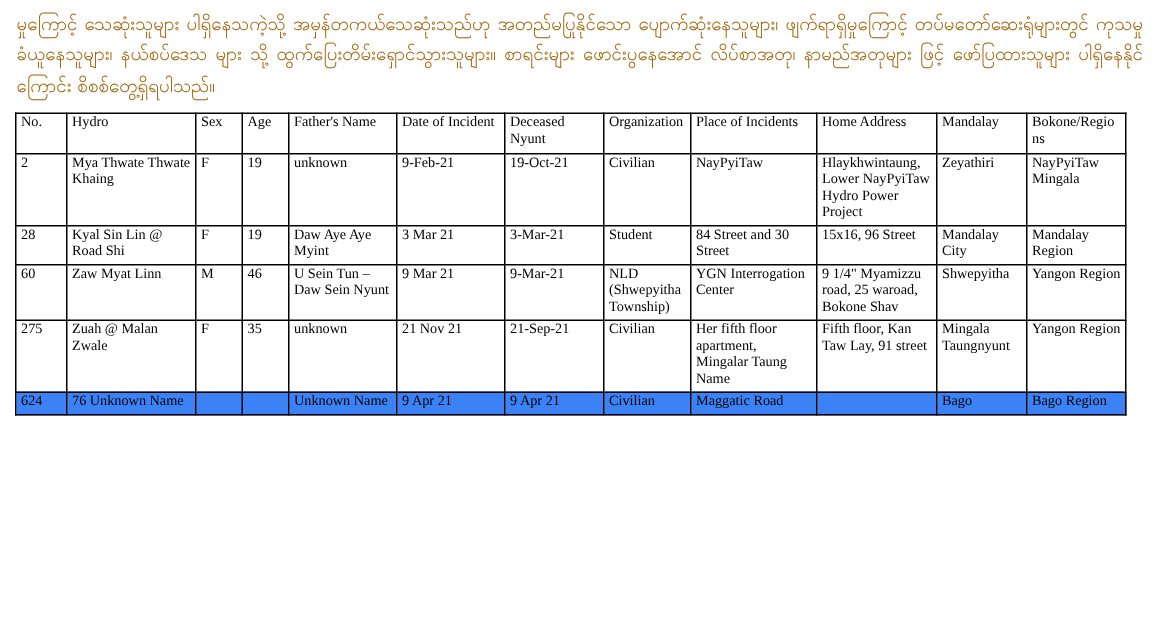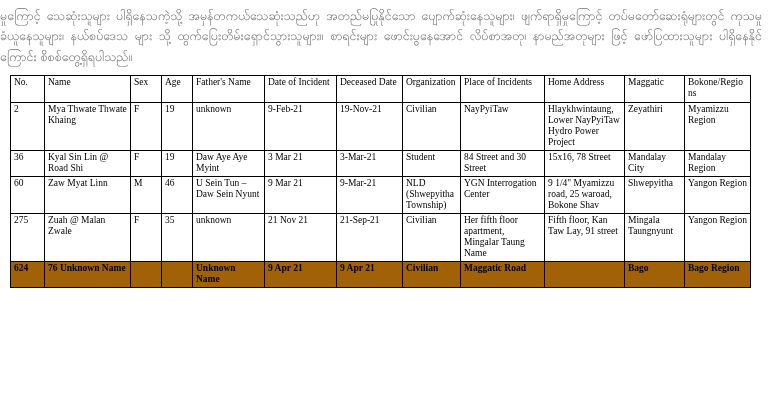--- a/index.html
+++ b/index.html
@@ -14,27 +14,27 @@
     color: #000000;
     overflow: hidden;
   }
   .page {
     position: relative;
     width: 770px;
     height: 412px;
     box-sizing: border-box;
   }
   .intro {
-    padding: 6px 8px 4px 0;
+    padding: 6px 8px 4px 11px;
     font-family: "DejaVu Sans", sans-serif;
     font-size: 12.5px;
     line-height: 1.62;
     text-align: justify;
     text-justify: inter-word;
-    color: #737373;
+    color: #a16207;
   }
   .intro p {
     margin: 0 0 2px 0;
   }
   .table-wrap {
     padding: 2px 8px 0 10px;
   }
   table.records {
     border-collapse: collapse;
     width: 662px;
@@ -52,22 +52,22 @@
     font-weight: normal;
     word-wrap: break-word;
     overflow-wrap: break-word;
   }
   table.records thead th {
     font-weight: normal;
     font-size: 9.5px;
     padding-bottom: 3px;
   }
   tr.highlight td {
-    background: #a16207;
-    font-weight: bold;
+    background: #3b82f6;
+    font-weight: normal;
   }
   
   col.c-no      { width: 34px; }
   col.c-name    { width: 86px; }
   col.c-sex     { width: 31px; }
   col.c-age     { width: 31px; }
   col.c-father  { width: 72px; }
   col.c-doi     { width: 72px; }
   col.c-dod     { width: 66px; }
   col.c-org     { width: 58px; }
@@ -97,59 +97,59 @@
           <col class="c-dod">
           <col class="c-org">
         <col class="c-place">
           <col class="c-home">
           <col class="c-town">
           <col class="c-state">
       </colgroup>
       <thead>
         <tr>
           <th>No.</th>
-          <th>Name</th>
+          <th>Hydro</th>
           <th>Sex</th>
           <th>Age</th>
           <th>Father's Name</th>
           <th>Date of Incident</th>
-          <th>Deceased Date</th>
+          <th>Deceased Nyunt</th>
           <th>Organization</th>
           <th>Place of Incidents</th>
           <th>Home Address</th>
-          <th>Maggatic</th>
+          <th>Mandalay</th>
           <th>Bokone/Regions</th>
         </tr>
       </thead>
       <tbody>
         <tr>
           <td>2</td>
           <td>Mya Thwate Thwate Khaing</td>
           <td>F</td>
           <td>19</td>
           <td>unknown</td>
           <td>9-Feb-21</td>
-          <td>19-Nov-21</td>
+          <td>19-Oct-21</td>
           <td>Civilian</td>
           <td>NayPyiTaw</td>
           <td>Hlaykhwintaung, Lower NayPyiTaw Hydro Power Project</td>
           <td>Zeyathiri</td>
-          <td>Myamizzu Region</td>
+          <td>NayPyiTaw Mingala</td>
         </tr>
         <tr>
-          <td>36</td>
+          <td>28</td>
           <td>Kyal Sin Lin @ Road Shi</td>
           <td>F</td>
           <td>19</td>
           <td>Daw Aye Aye Myint</td>
           <td>3 Mar 21</td>
           <td>3-Mar-21</td>
           <td>Student</td>
           <td>84 Street and 30 Street</td>
-          <td>15x16, 78 Street</td>
+          <td>15x16, 96 Street</td>
           <td>Mandalay City</td>
           <td>Mandalay Region</td>
         </tr>
         <tr>
           <td>60</td>
           <td>Zaw Myat Linn</td>
           <td>M</td>
           <td>46</td>
           <td>U Sein Tun –Daw Sein Nyunt</td>
           <td>9 Mar 21</td>

